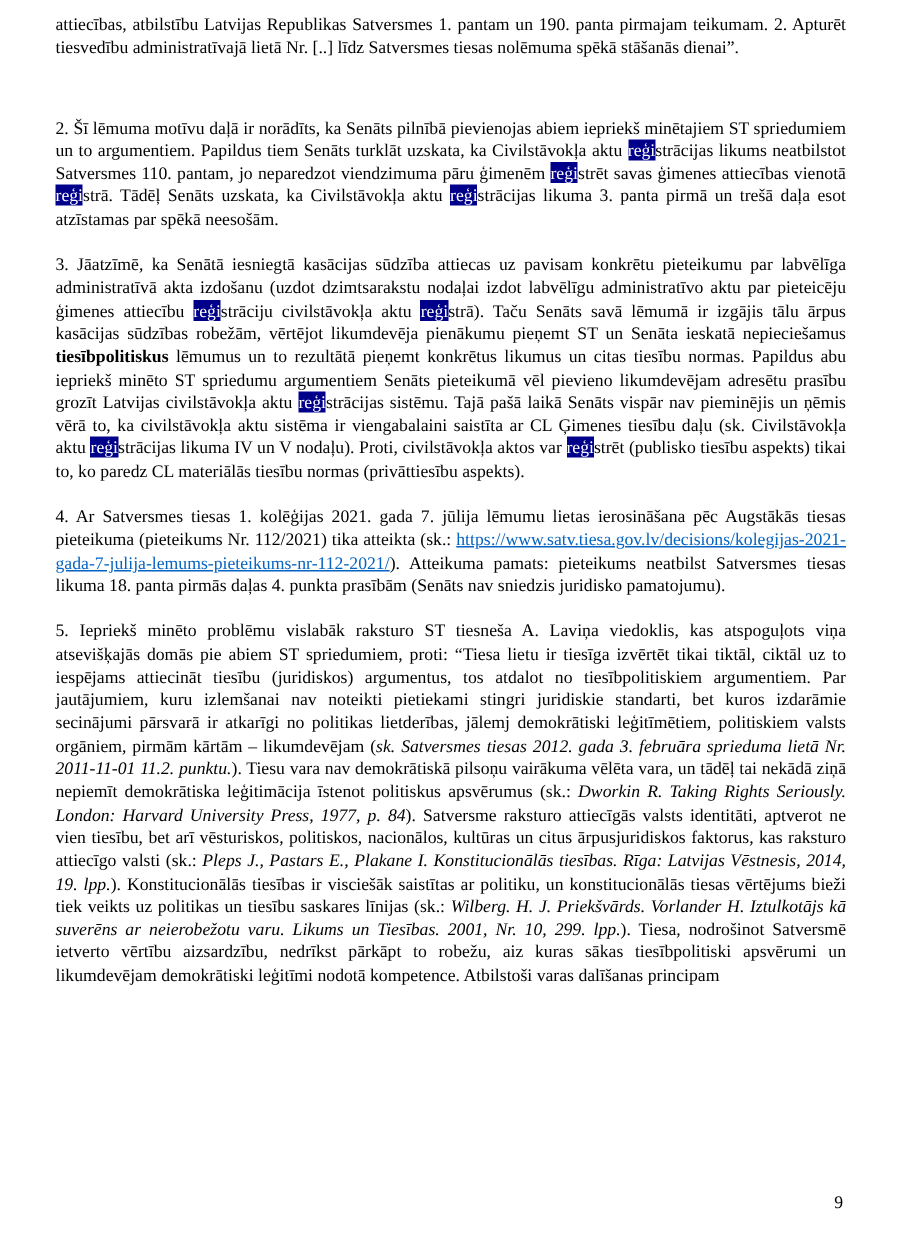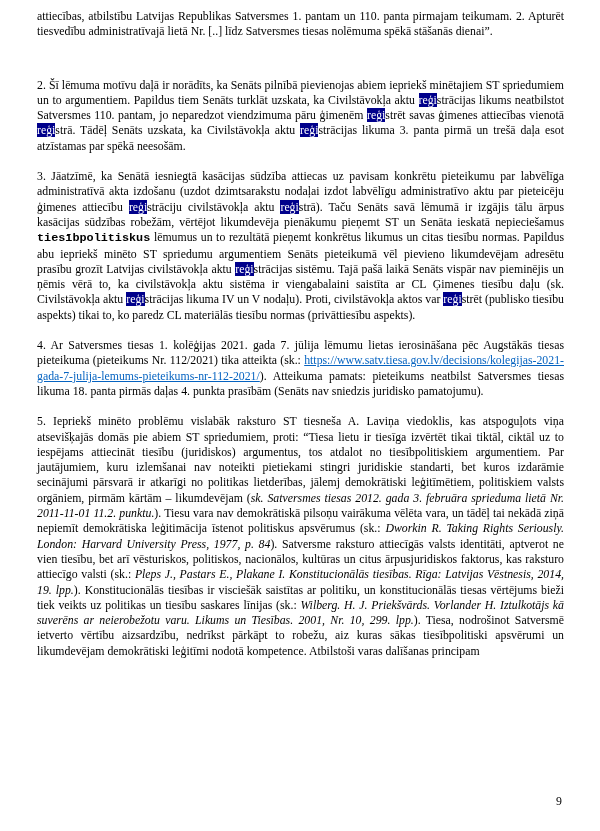--- a/index.html
+++ b/index.html
@@ -25,21 +25,21 @@
     line-height: 15.3px;
     text-align: justify;
   }
   .content p {
     margin: 0 0 15px 0;
   }
   .content p.first {
     margin-bottom: 38px;
   }
   .run { white-space: pre-wrap; }
-  .bold { font-weight: bold; font-family: Liberation Mono, monospace; }
+  .bold { font-weight: bold; }
   .italic { font-style: italic; }
   .hl {
     background: var(--hl-bg, #00008b);
     color: var(--hl-fg, #ffffff);
   }
   a.link {
     color: var(--link-color, #0563c1);
     text-decoration: underline;
     overflow-wrap: anywhere;
     word-break: break-all;
@@ -49,20 +49,20 @@
     right: 38px;
     top: 794px;
     font-size: 11.8px;
   }
 </style>
 </head>
 <body>
 
 <div class="page">
   <div class="content" id="paragraphs-root">
-      <p class="first"><span class="run">attiecības, atbilstību Latvijas Republikas Satversmes 1. pantam un 110. panta pirmajam teikumam. 2. Apturēt tiesvedību administratīvajā lietā Nr. [..] līdz Satversmes tiesas nolēmuma spēkā stāšanās dienai”.</span></p>
+      <p class="first"><span class="run">attiecības, atbilstību Latvijas Republikas Satversmes 1. pantam un 190. panta pirmajam teikumam. 2. Apturēt tiesvedību administratīvajā lietā Nr. [..] līdz Satversmes tiesas nolēmuma spēkā stāšanās dienai”.</span></p>
       <p><span class="run">2. Šī lēmuma motīvu daļā ir norādīts, ka Senāts pilnībā pievienojas abiem iepriekš minētajiem ST spriedumiem un to argumentiem. Papildus tiem Senāts turklāt uzskata, ka Civilstāvokļa aktu </span><span class="run hl">reģi</span><span class="run">strācijas likums neatbilstot Satversmes 110. pantam, jo neparedzot viendzimuma pāru ģimenēm </span><span class="run hl">reģi</span><span class="run">strēt savas ģimenes attiecības vienotā </span><span class="run hl">reģi</span><span class="run">strā. Tādēļ Senāts uzskata, ka Civilstāvokļa aktu </span><span class="run hl">reģi</span><span class="run">strācijas likuma 3. panta pirmā un trešā daļa esot atzīstamas par spēkā neesošām.</span></p>
       <p><span class="run">3. Jāatzīmē, ka Senātā iesniegtā kasācijas sūdzība attiecas uz pavisam konkrētu pieteikumu par labvēlīga administratīvā akta izdošanu (uzdot dzimtsarakstu nodaļai izdot labvēlīgu administratīvo aktu par pieteicēju ģimenes attiecību </span><span class="run hl">reģi</span><span class="run">strāciju civilstāvokļa aktu </span><span class="run hl">reģi</span><span class="run">strā). Taču Senāts savā lēmumā ir izgājis tālu ārpus kasācijas sūdzības robežām, vērtējot likumdevēja pienākumu pieņemt ST un Senāta ieskatā nepieciešamus </span><span class="run bold">tiesībpolitiskus</span><span class="run"> lēmumus un to rezultātā pieņemt konkrētus likumus un citas tiesību normas. Papildus abu iepriekš minēto ST spriedumu argumentiem Senāts pieteikumā vēl pievieno likumdevējam adresētu prasību grozīt Latvijas civilstāvokļa aktu </span><span class="run hl">reģi</span><span class="run">strācijas sistēmu. Tajā pašā laikā Senāts vispār nav pieminējis un ņēmis vērā to, ka civilstāvokļa aktu sistēma ir viengabalaini saistīta ar CL Ģimenes tiesību daļu (sk. Civilstāvokļa aktu </span><span class="run hl">reģi</span><span class="run">strācijas likuma IV un V nodaļu). Proti, civilstāvokļa aktos var </span><span class="run hl">reģi</span><span class="run">strēt (publisko tiesību aspekts) tikai to, ko paredz CL materiālās tiesību normas (privāttiesību aspekts).</span></p>
       <p><span class="run">4. Ar Satversmes tiesas 1. kolēģijas 2021. gada 7. jūlija lēmumu lietas ierosināšana pēc Augstākās tiesas pieteikuma (pieteikums Nr. 112/2021) tika atteikta (sk.: </span><a href="#" class="link">https://www.satv.tiesa.gov.lv/decisions/kolegijas-2021-gada-7-julija-lemums-pieteikums-nr-112-2021/</a><span class="run">). Atteikuma pamats: pieteikums neatbilst Satversmes tiesas likuma 18. panta pirmās daļas 4. punkta prasībām (Senāts nav sniedzis juridisko pamatojumu).</span></p>
       <p><span class="run">5. Iepriekš minēto problēmu vislabāk raksturo ST tiesneša A. Laviņa viedoklis, kas atspoguļots viņa atsevišķajās domās pie abiem ST spriedumiem, proti: “Tiesa lietu ir tiesīga izvērtēt tikai tiktāl, ciktāl uz to iespējams attiecināt tiesību (juridiskos) argumentus, tos atdalot no tiesībpolitiskiem argumentiem. Par jautājumiem, kuru izlemšanai nav noteikti pietiekami stingri juridiskie standarti, bet kuros izdarāmie secinājumi pārsvarā ir atkarīgi no politikas lietderības, jālemj demokrātiski leģitīmētiem, politiskiem valsts orgāniem, pirmām kārtām – likumdevējam (</span><span class="run italic">sk. Satversmes tiesas 2012. gada 3. februāra sprieduma lietā Nr. 2011-11-01 11.2. punktu.</span><span class="run">). Tiesu vara nav demokrātiskā pilsoņu vairākuma vēlēta vara, un tādēļ tai nekādā ziņā nepiemīt demokrātiska leģitimācija īstenot politiskus apsvērumus (sk.: </span><span class="run italic">Dworkin R. Taking Rights Seriously. London: Harvard University Press, 1977, p. 84</span><span class="run">). Satversme raksturo attiecīgās valsts identitāti, aptverot ne vien tiesību, bet arī vēsturiskos, politiskos, nacionālos, kultūras un citus ārpusjuridiskos faktorus, kas raksturo attiecīgo valsti (sk.: </span><span class="run italic">Pleps J., Pastars E., Plakane I. Konstitucionālās tiesības. Rīga: Latvijas Vēstnesis, 2014, 19. lpp.</span><span class="run">). Konstitucionālās tiesības ir visciešāk saistītas ar politiku, un konstitucionālās tiesas vērtējums bieži tiek veikts uz politikas un tiesību saskares līnijas (sk.: </span><span class="run italic">Wilberg. H. J. Priekšvārds. Vorlander H. Iztulkotājs kā suverēns ar neierobežotu varu. Likums un Tiesības. 2001, Nr. 10, 299. lpp.</span><span class="run">). Tiesa, nodrošinot Satversmē ietverto vērtību aizsardzību, nedrīkst pārkāpt to robežu, aiz kuras sākas tiesībpolitiski apsvērumi un likumdevējam demokrātiski leģitīmi nodotā kompetence. Atbilstoši varas dalīšanas principam</span></p>
     </div>
   <div class="page-number">9</div>
 </div>
 
 </body></html>

